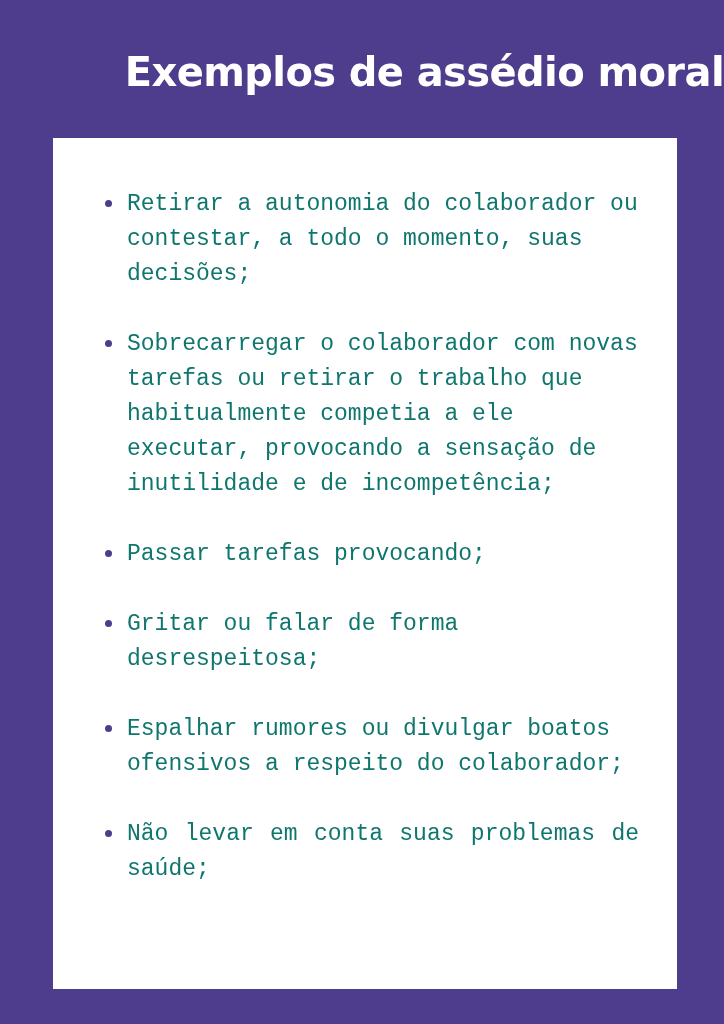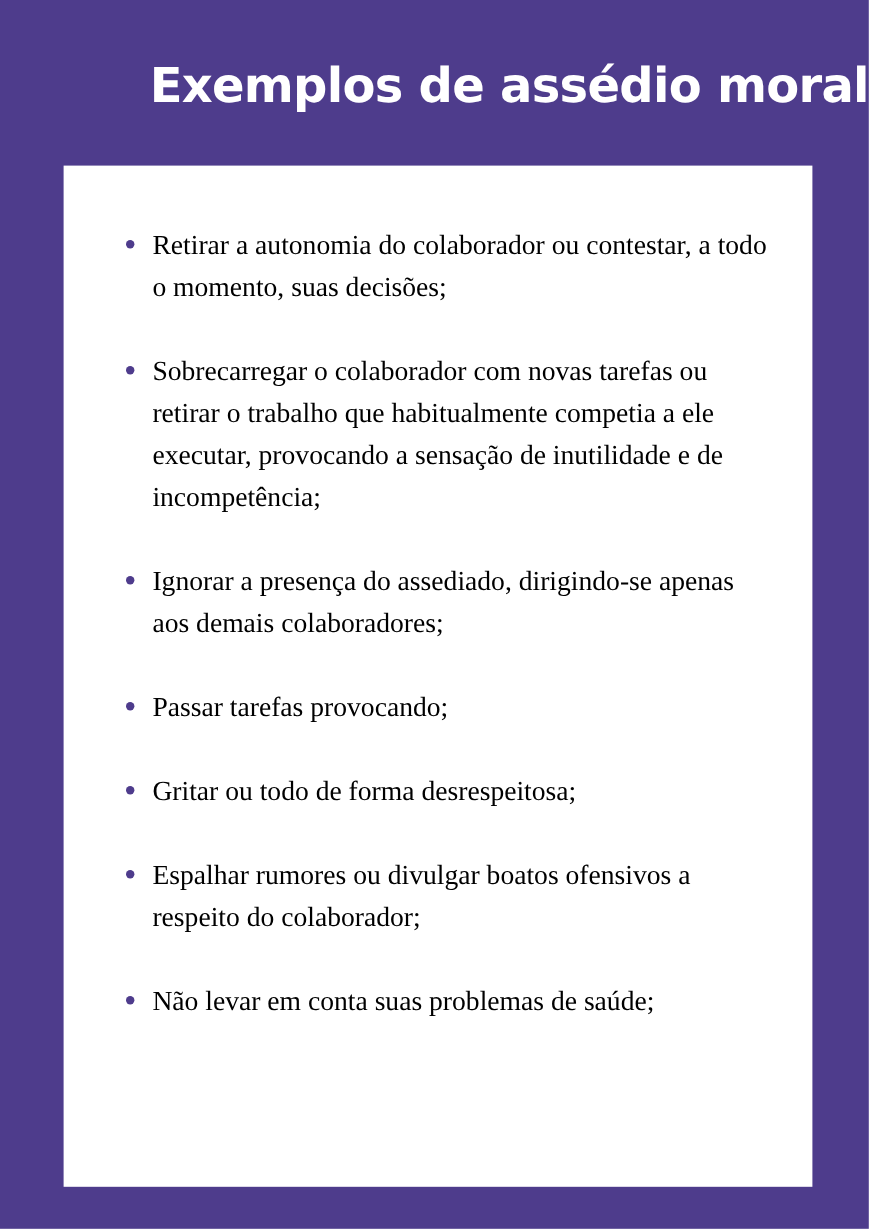--- a/index.html
+++ b/index.html
@@ -42,22 +42,22 @@
       margin: 0;
       padding: 0;
       position: absolute;
       left: 74px;
       top: 49px;
       width: 512px;
     }
     .item {
       position: relative;
       padding-left: 0;
-      color: #000000;
-      font-family: Liberation Serif, serif;
+      color: #0f766e;
+      font-family: Liberation Mono, monospace;
       font-size: 23px;
       line-height: 35px;
       margin: 0 0 35px 0;
     }
     .item:last-child { margin-bottom: 0; }
     .item.justify { text-align: justify; }
     .bullet {
       position: absolute;
       left: -22px;
       top: 13px;
@@ -77,29 +77,25 @@
     <li class="item">
       <span class="bullet"></span>
       <span>Retirar a autonomia do colaborador ou contestar, a todo o momento, suas decisões;</span>
     </li>
     <li class="item">
       <span class="bullet"></span>
       <span>Sobrecarregar o colaborador com novas tarefas ou retirar o trabalho que habitualmente competia a ele executar, provocando a sensação de inutilidade e de incompetência;</span>
     </li>
     <li class="item">
       <span class="bullet"></span>
-      <span>Ignorar a presença do assediado, dirigindo-se apenas aos demais colaboradores;</span>
-    </li>
-    <li class="item">
-      <span class="bullet"></span>
       <span>Passar tarefas provocando;</span>
     </li>
     <li class="item">
       <span class="bullet"></span>
-      <span>Gritar ou todo de forma desrespeitosa;</span>
+      <span>Gritar ou falar de forma desrespeitosa;</span>
     </li>
     <li class="item">
       <span class="bullet"></span>
       <span>Espalhar rumores ou divulgar boatos ofensivos a respeito do colaborador;</span>
     </li>
     <li class="item justify">
       <span class="bullet"></span>
       <span>Não levar em conta suas problemas de saúde;</span>
     </li>
   </ul>

